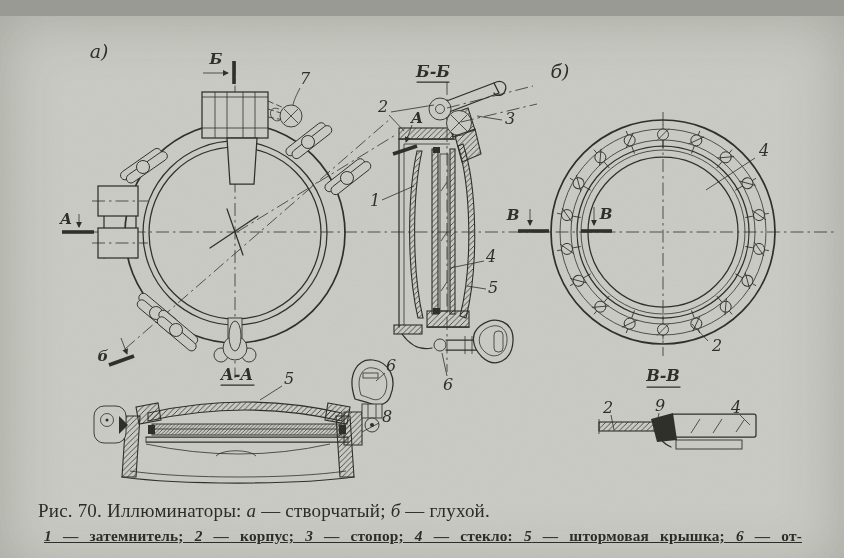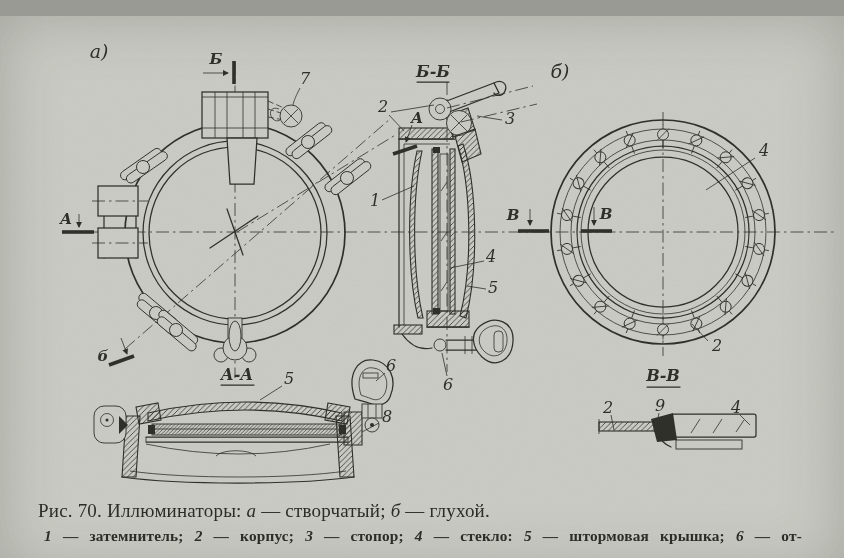--- a/index.html
+++ b/index.html
@@ -30,21 +30,21 @@
   .t-view { font-style:italic; font-size:19px; text-anchor:middle; }
   .t-title{ font-style:italic; font-size:16px; font-weight:600; text-anchor:middle; }
   #caption {
     position:absolute; left:38px; top:484px; width:780px;
     font-size:19px; letter-spacing:.2px; white-space:nowrap;
   }
   #caption i { font-style:italic; }
   #legend { position:absolute; left:44px; top:511px; width:758px;
     font-size:15.3px; font-weight:600; line-height:18px; letter-spacing:.2px; }
   .legend-line { width:100%; }
-  .just { text-align:justify; text-align-last:justify; }
+  .just { text-align:justify; text-align-last:justify;text-decoration:underline; }
   .italicize-digits i { font-weight:600; }
 </style>
 </head>
 <body>
 
 <div id="page">
 
 <svg width="844" height="558" viewBox="0 0 844 558">
   <defs>
     <pattern id="h" patternUnits="userSpaceOnUse" width="5.5" height="5.5">

